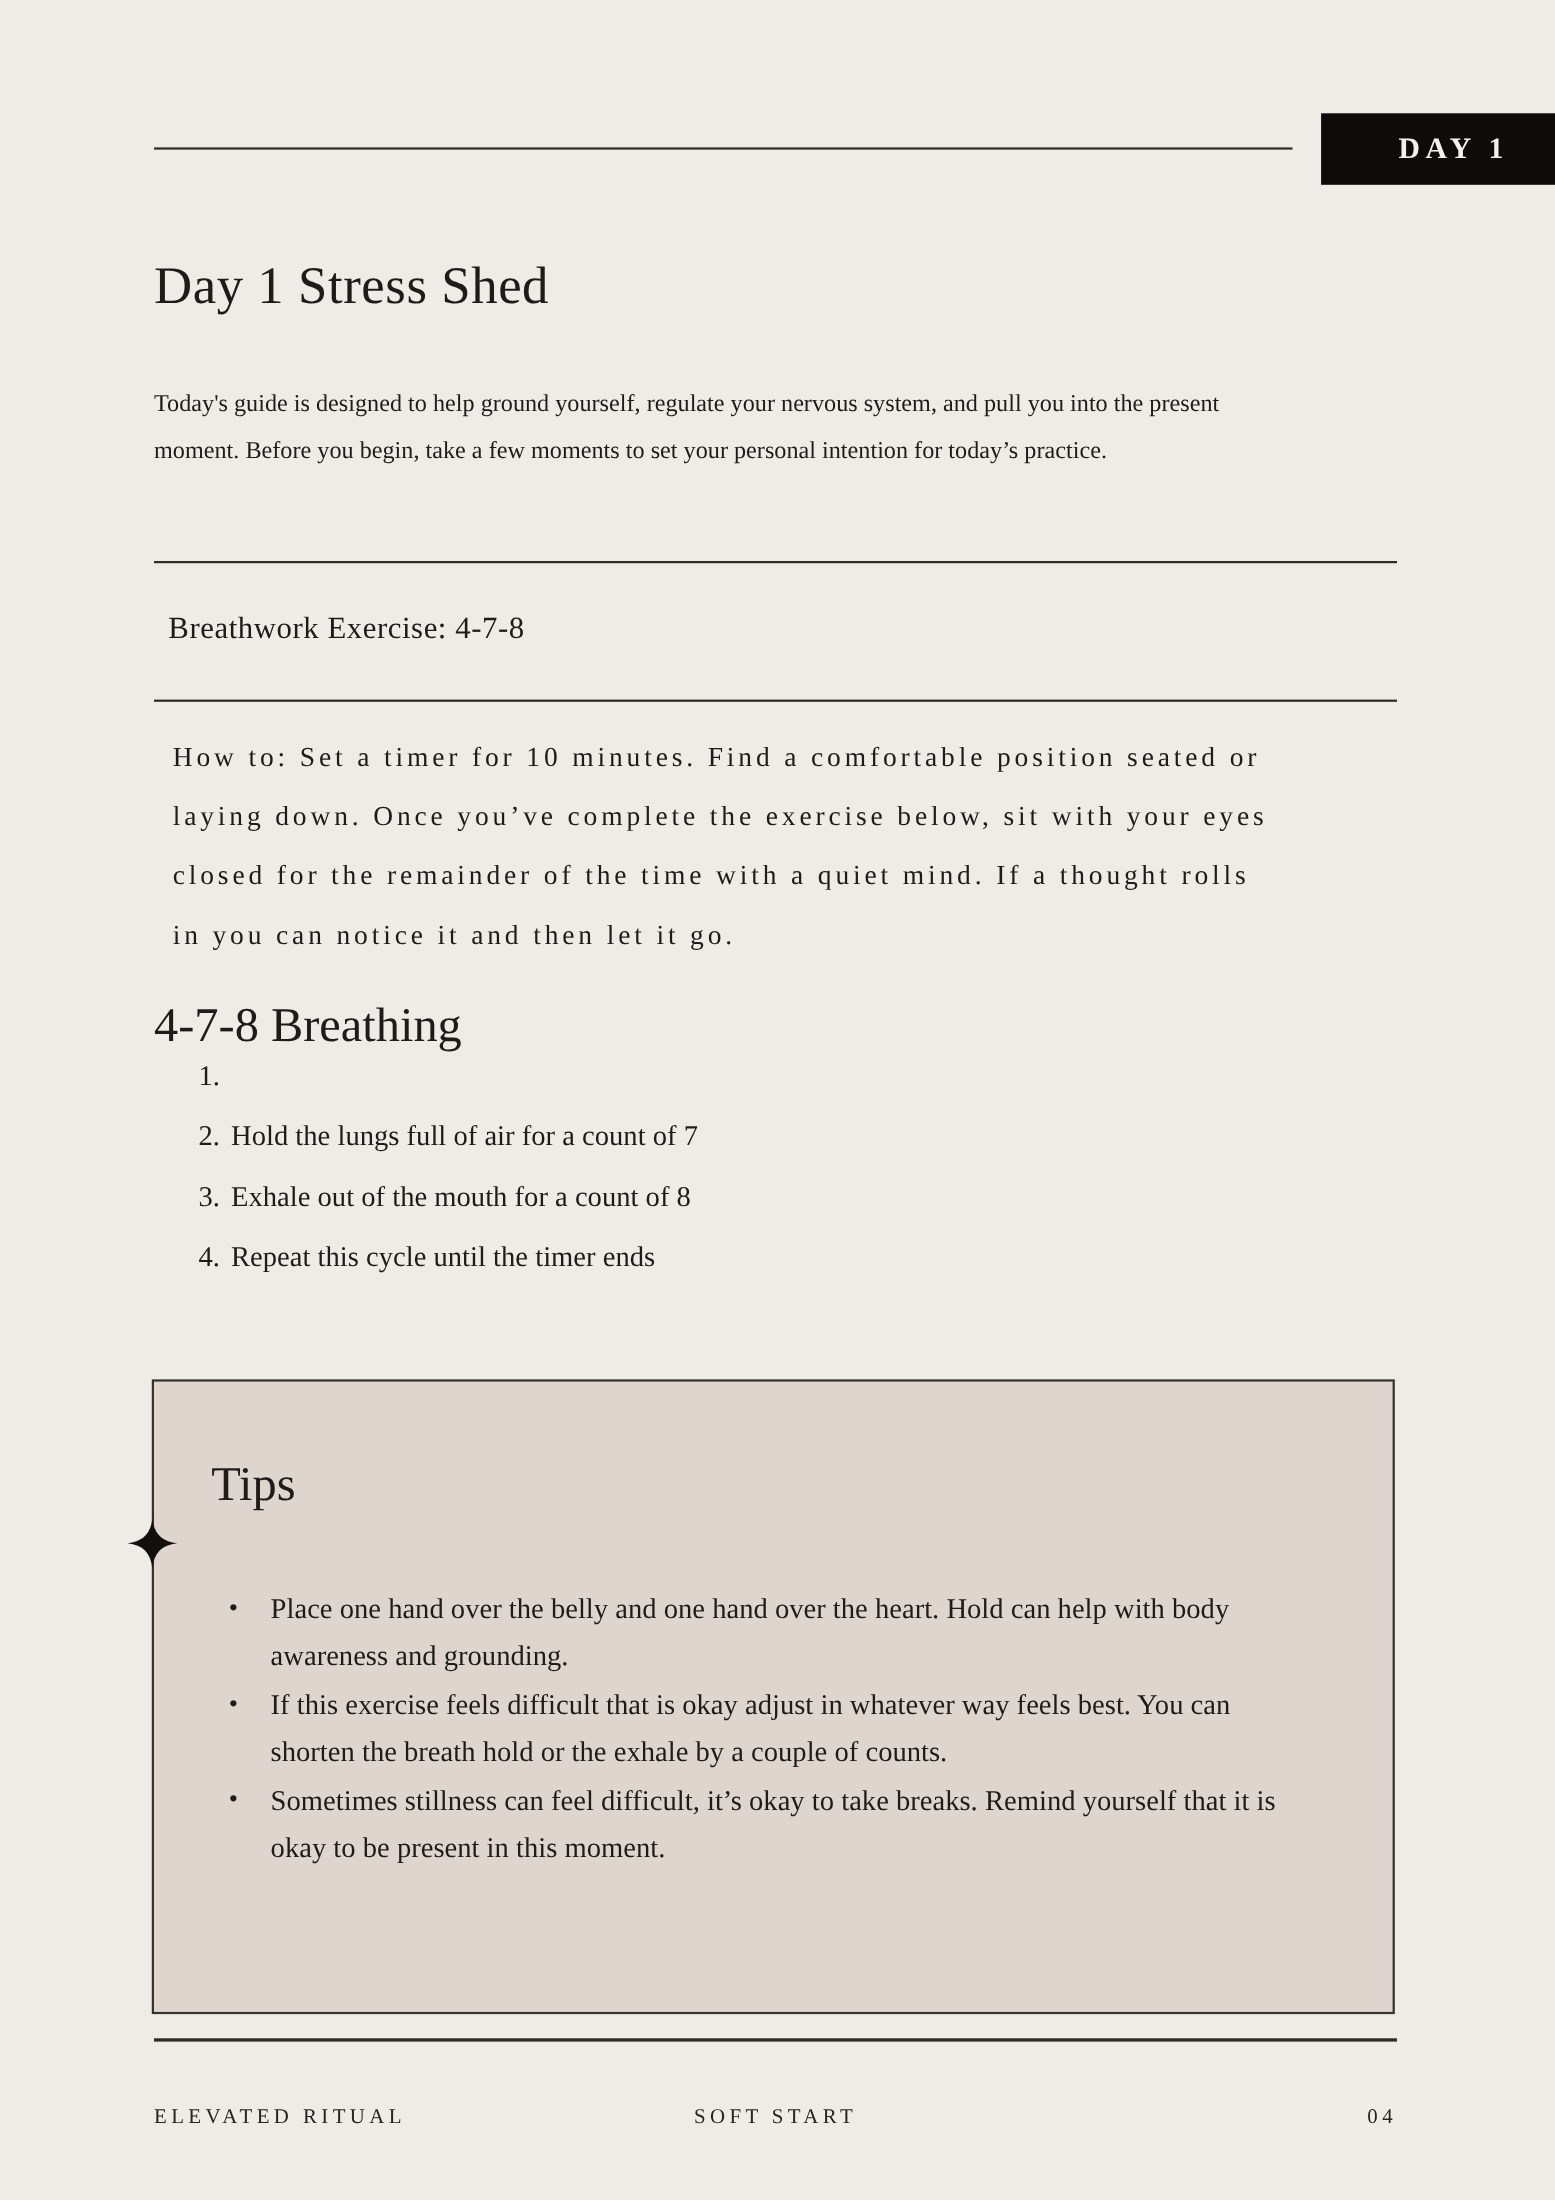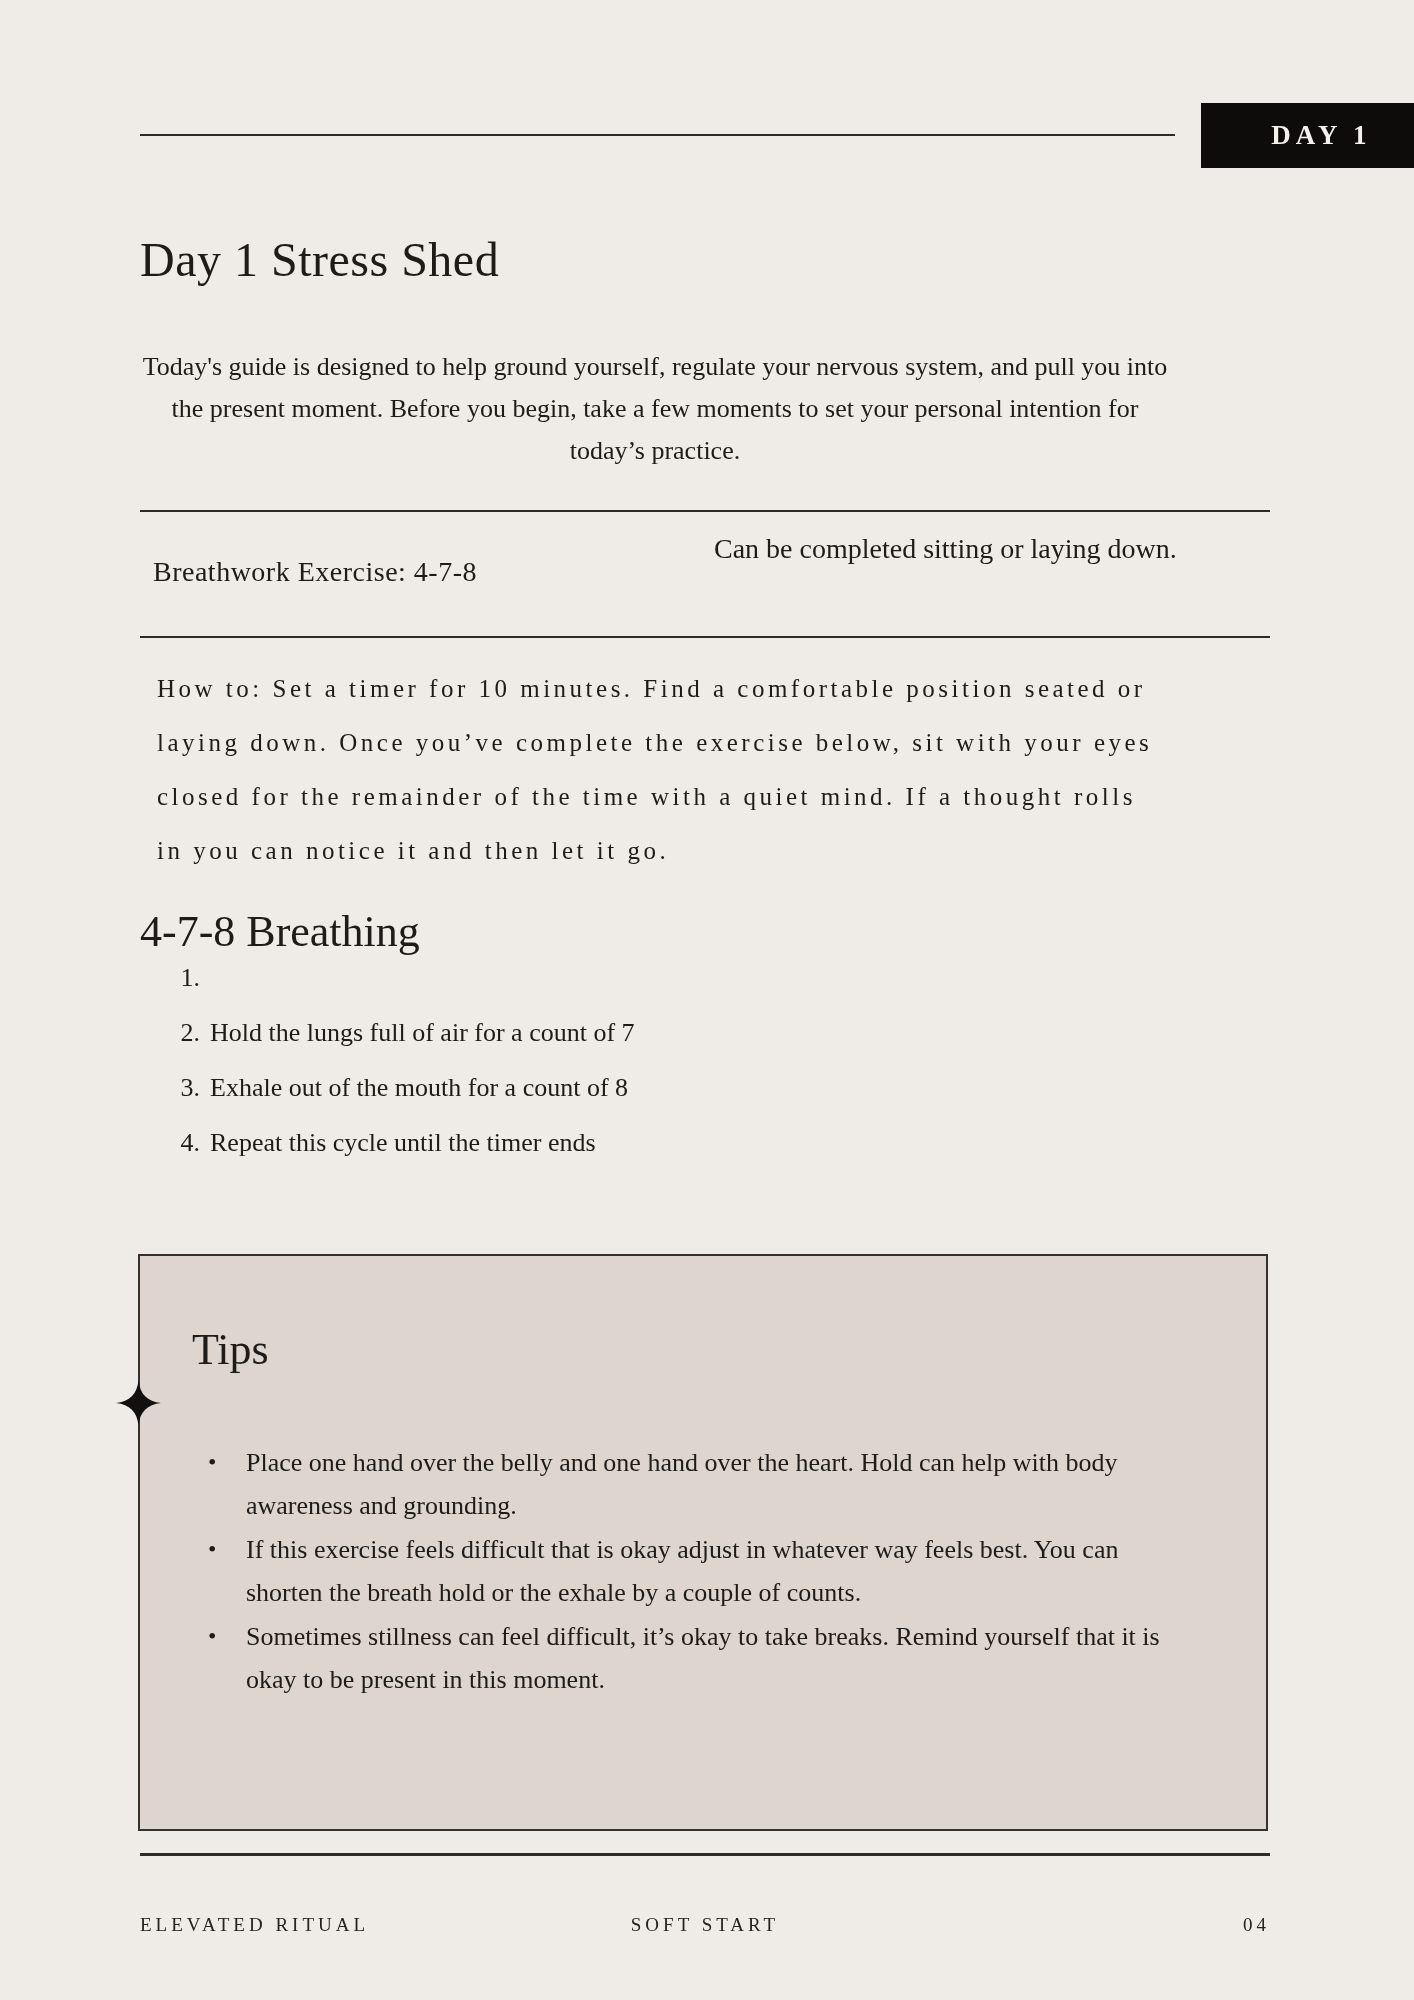--- a/index.html
+++ b/index.html
@@ -20,21 +20,21 @@
   #header-rule { left: 140px; top: 134px; width: 1035px; height: 2px; }
   #day-badge {
     position: absolute; left: 1173px; top: 103px; width: 241px; height: 65px;
     background: #0d0c0b; color: #f4f1ec;
     display: flex; align-items: center; justify-content: center;
     font-size: 27px; font-weight: bold; letter-spacing: 5px; margin-left: 28px;
   }
 
   
   #page-title { position: absolute; left: 140px; top: 232px; font-size: 48px; font-weight: normal; letter-spacing: 0.5px; }
-  #intro { position: absolute; left: 140px; top: 346px; width: 1030px; font-size: 26px; line-height: 42px; text-align: center; }
+  #intro { position: absolute; left: 140px; top: 346px; width: 1030px; font-size: 22px; line-height: 42px; }
 
   
   #table-rule-top { left: 140px; top: 510px; width: 1130px; height: 2px; }
   #table-rule-bottom { left: 140px; top: 636px; width: 1130px; height: 2px; }
   #exercise-name { position: absolute; left: 153px; top: 556px; font-size: 28px; letter-spacing: 0.5px; }
   #exercise-note { position: absolute; left: 714px; top: 525px; width: 505px; font-size: 28px; line-height: 47px; }
 
   
   #how-to { position: absolute; left: 157px; top: 662px; width: 1000px; font-size: 25px; line-height: 54px; letter-spacing: 3.5px; }
 
@@ -78,21 +78,20 @@
   <div id="day-badge" style="background: rgb(13, 12, 11); color: rgb(244, 241, 236);">
     <span>DAY 1</span>
   </div>
 
   <h1 id="page-title">Day 1 Stress Shed</h1>
 
   <p id="intro">Today's guide is designed to help ground yourself, regulate your nervous system, and pull you into the present moment. Before you begin, take a few moments to set your personal intention for today’s practice.</p>
 
   <div id="table-rule-top" class="rule"></div>
   <div id="exercise-name">Breathwork Exercise: 4-7-8</div>
-  <div id="exercise-note">Can be completed sitting or laying down.</div>
   <div id="table-rule-bottom" class="rule"></div>
 
   <p id="how-to">How to: Set a timer for 10 minutes. Find a comfortable position seated or laying down. Once you’ve complete the exercise below, sit with your eyes closed for the remainder of the time with a quiet mind. If a thought rolls in you can notice it and then let it go.</p>
 
   <h2 id="breathing-heading">4-7-8 Breathing</h2>
 
   <div id="breathing-steps">
     <div class="step-row">
       <span class="step-num">1.</span>
     </div>

